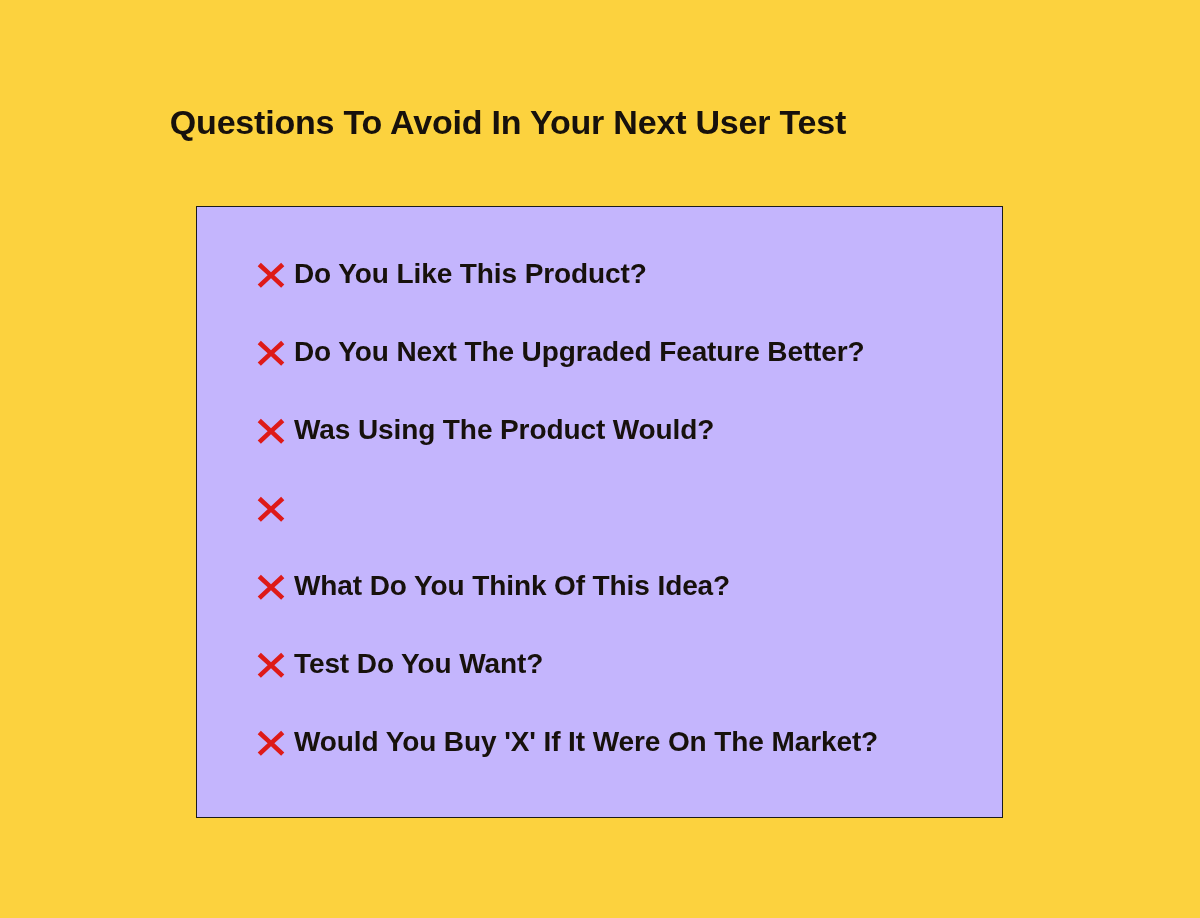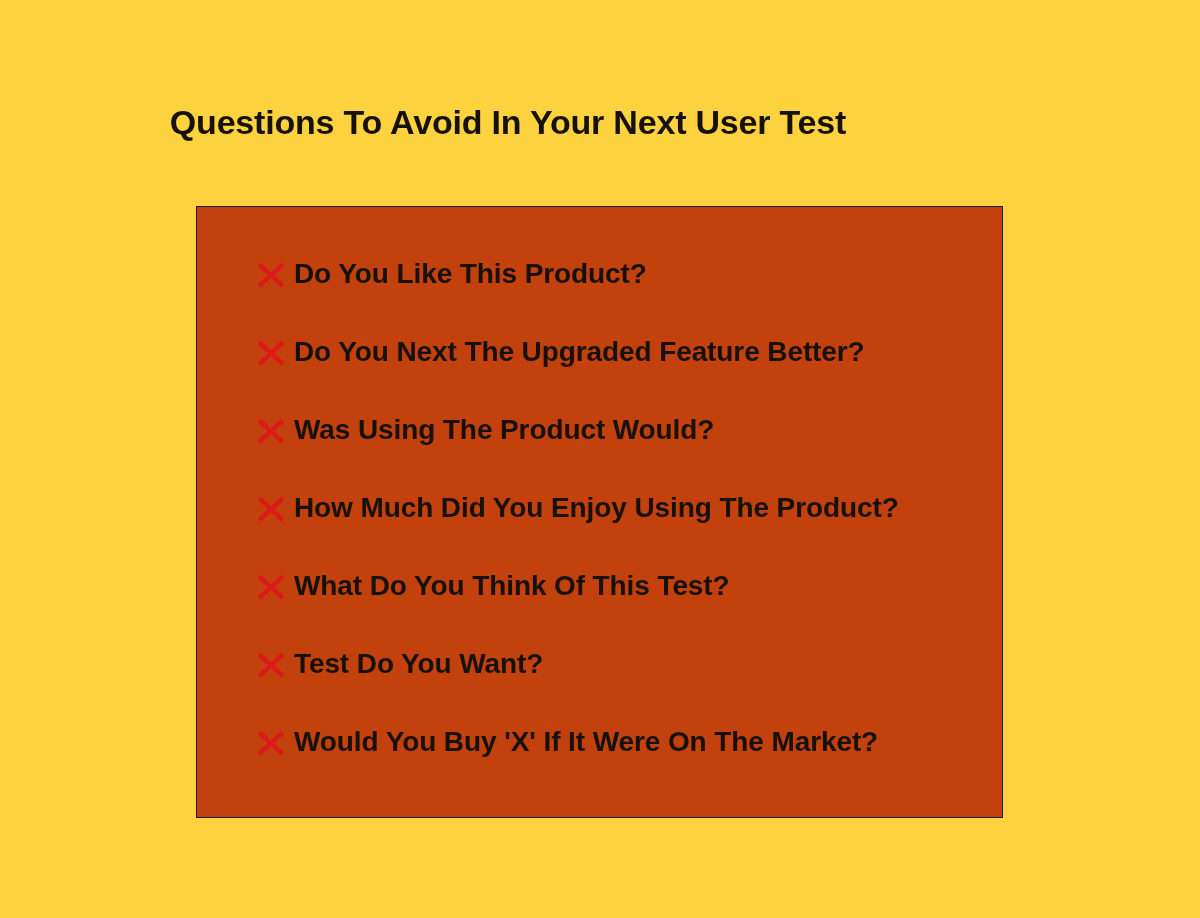--- a/index.html
+++ b/index.html
@@ -33,21 +33,21 @@
     line-height: 46px;
     white-space: nowrap;
   }
   .card {
     position: absolute;
     left: 196px;
     top: 206px;
     width: 807px;
     height: 612px;
     box-sizing: border-box;
-    background: #c2410c;
+    background: #c4b5fd;
     border: 1.6px solid #1B1B1B;
   }
   .list {
     position: absolute;
     left: 0;
     top: 0;
     width: 100%;
     height: 100%;
     box-sizing: border-box;
     padding: 45px 0 0 59px;
@@ -105,28 +105,27 @@
         <svg class="xmark" viewBox="0 0 32 32" aria-hidden="true">
           <path d="M5.2 3.0 L16 13.1 L26.8 3.0 L30.2 6.6 L19.6 16.3 L30.2 26.0 L26.8 29.6 L16 19.5 L5.2 29.6 L1.8 26.0 L12.4 16.3 L1.8 6.6 Z" fill="#DE1A18"></path>
         </svg>
         <span class="row-text">Was Using The Product Would?</span>
       </li>
 
       <li class="row">
         <svg class="xmark" viewBox="0 0 32 32" aria-hidden="true">
           <path d="M5.2 3.0 L16 13.1 L26.8 3.0 L30.2 6.6 L19.6 16.3 L30.2 26.0 L26.8 29.6 L16 19.5 L5.2 29.6 L1.8 26.0 L12.4 16.3 L1.8 6.6 Z" fill="#DE1A18"></path>
         </svg>
-        <span class="row-text">How Much Did You Enjoy Using The Product?</span>
       </li>
 
       <li class="row">
         <svg class="xmark" viewBox="0 0 32 32" aria-hidden="true">
           <path d="M5.2 3.0 L16 13.1 L26.8 3.0 L30.2 6.6 L19.6 16.3 L30.2 26.0 L26.8 29.6 L16 19.5 L5.2 29.6 L1.8 26.0 L12.4 16.3 L1.8 6.6 Z" fill="#DE1A18"></path>
         </svg>
-        <span class="row-text">What Do You Think Of This Test?</span>
+        <span class="row-text">What Do You Think Of This Idea?</span>
       </li>
 
       <li class="row">
         <svg class="xmark" viewBox="0 0 32 32" aria-hidden="true">
           <path d="M5.2 3.0 L16 13.1 L26.8 3.0 L30.2 6.6 L19.6 16.3 L30.2 26.0 L26.8 29.6 L16 19.5 L5.2 29.6 L1.8 26.0 L12.4 16.3 L1.8 6.6 Z" fill="#DE1A18"></path>
         </svg>
         <span class="row-text">Test Do You Want?</span>
       </li>
 
       <li class="row">

